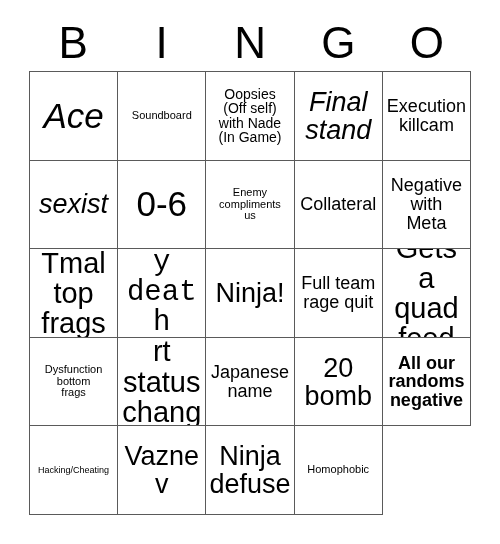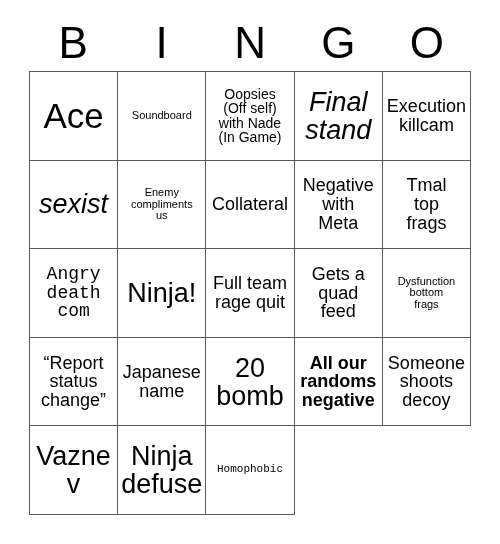--- a/index.html
+++ b/index.html
@@ -72,42 +72,42 @@
     display: block;
     width: 100%;
     line-height: 1.04;
     white-space: pre-line;
     word-break: break-word;
     hyphens: none;
   }
   
   .fs-xxl .cell-text { font-size: 35px; }
   .fs-xl  .cell-text { font-size: 27px; }
-  .fs-lg  .cell-text { font-size: 18px; }
+  .fs-lg  .cell-text { font-size: 29px; }
   .fs-md  .cell-text { font-size: 18px; }
   .fs-sm  .cell-text { font-size: 14px; }
   .fs-xs  .cell-text { font-size: 11px; }
   .fs-xxs .cell-text { font-size: 9px; }
 </style>
 </head>
 <body style="background: rgb(255, 255, 255); color: rgb(0, 0, 0);">
 
 <div id="card">
 
   <div id="header-row">
     <div class="header-cell">B</div>
     <div class="header-cell">I</div>
     <div class="header-cell">N</div>
     <div class="header-cell">G</div>
     <div class="header-cell">O</div>
   </div>
 
   <div id="grid" style="border-color: rgb(90, 90, 90);">
 
-    <div class="cell fs-xxl" style="border-color: rgb(90, 90, 90);">
+    <div class="cell fs-xxl" style="border-color: rgb(90, 90, 90); font-style: italic;">
         <span class="cell-text">Ace</span>
       </div>
     <div class="cell fs-xs" style="border-color: rgb(90, 90, 90);">
         <span class="cell-text">Soundboard</span>
       </div>
     <div class="cell fs-sm" style="border-color: rgb(90, 90, 90);">
         <span class="cell-text">Oopsies
 (Off self)
 with Nade
 (In Game)</span>
@@ -117,20 +117,23 @@
 stand</span>
       </div>
     <div class="cell fs-md" style="border-color: rgb(90, 90, 90); text-align: center;">
         <span class="cell-text">Execution
 killcam</span>
       </div>
 
     <div class="cell fs-xl" style="border-color: rgb(90, 90, 90); font-style: italic;">
         <span class="cell-text">sexist</span>
       </div>
+    <div class="cell fs-xxl" style="border-color: rgb(90, 90, 90);">
+        <span class="cell-text">0-6</span>
+      </div>
     <div class="cell fs-xs" style="border-color: rgb(90, 90, 90);">
         <span class="cell-text">Enemy
 compliments
 us</span>
       </div>
     <div class="cell fs-md" style="border-color: rgb(90, 90, 90);">
         <span class="cell-text">Collateral</span>
       </div>
     <div class="cell fs-md" style="border-color: rgb(90, 90, 90);">
         <span class="cell-text">Negative
@@ -178,30 +181,28 @@
     <div class="cell fs-xl" style="border-color: rgb(90, 90, 90);">
         <span class="cell-text">20
 bomb</span>
       </div>
     <div class="cell fs-md" style="border-color: rgb(90, 90, 90); font-weight: bold;">
         <span class="cell-text">All our
 randoms
 negative</span>
       </div>
 
-    <div class="cell fs-md" style="border-color: rgb(90, 90, 90);">
-        <span class="cell-text">Someone
-shoots
-decoy</span>
+    <div class="cell fs-xxs" style="border-color: rgb(90, 90, 90);">
+        <span class="cell-text">Hacking/Cheating</span>
       </div>
     <div class="cell fs-xl" style="border-color: rgb(90, 90, 90);">
         <span class="cell-text">Vaznev</span>
       </div>
     <div class="cell fs-xl" style="border-color: rgb(90, 90, 90);">
         <span class="cell-text">Ninja
 defuse</span>
       </div>
-    <div class="cell fs-xs" style="border-color: rgb(90, 90, 90); font-family: Liberation Mono, monospace;">
+    <div class="cell fs-xs" style="border-color: rgb(90, 90, 90);">
         <span class="cell-text">Homophobic</span>
       </div>
 
   </div>
 </div>
 
 </body></html>

